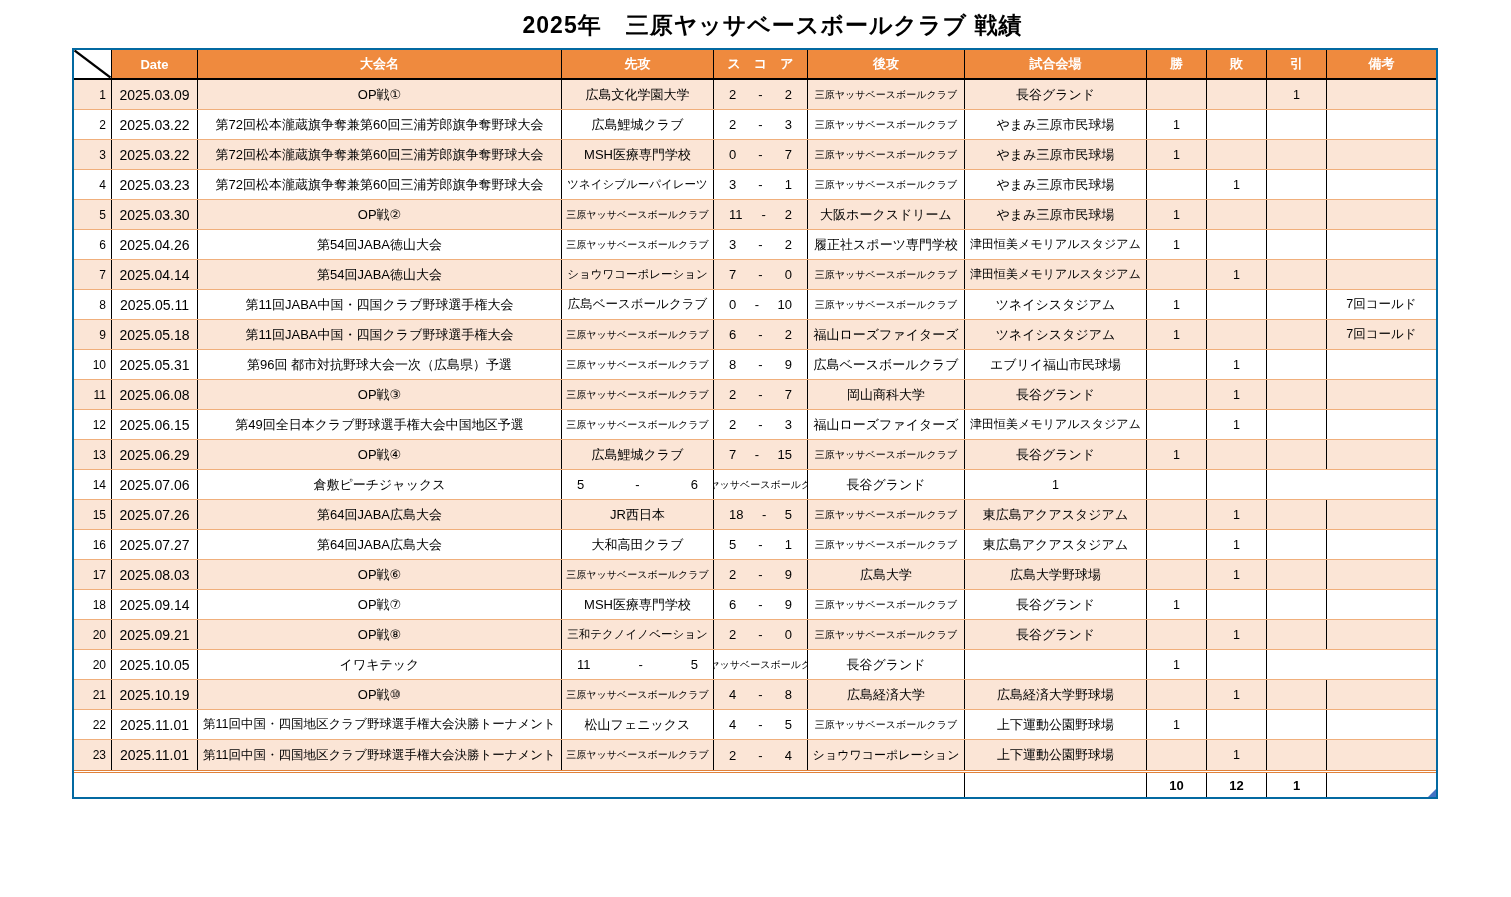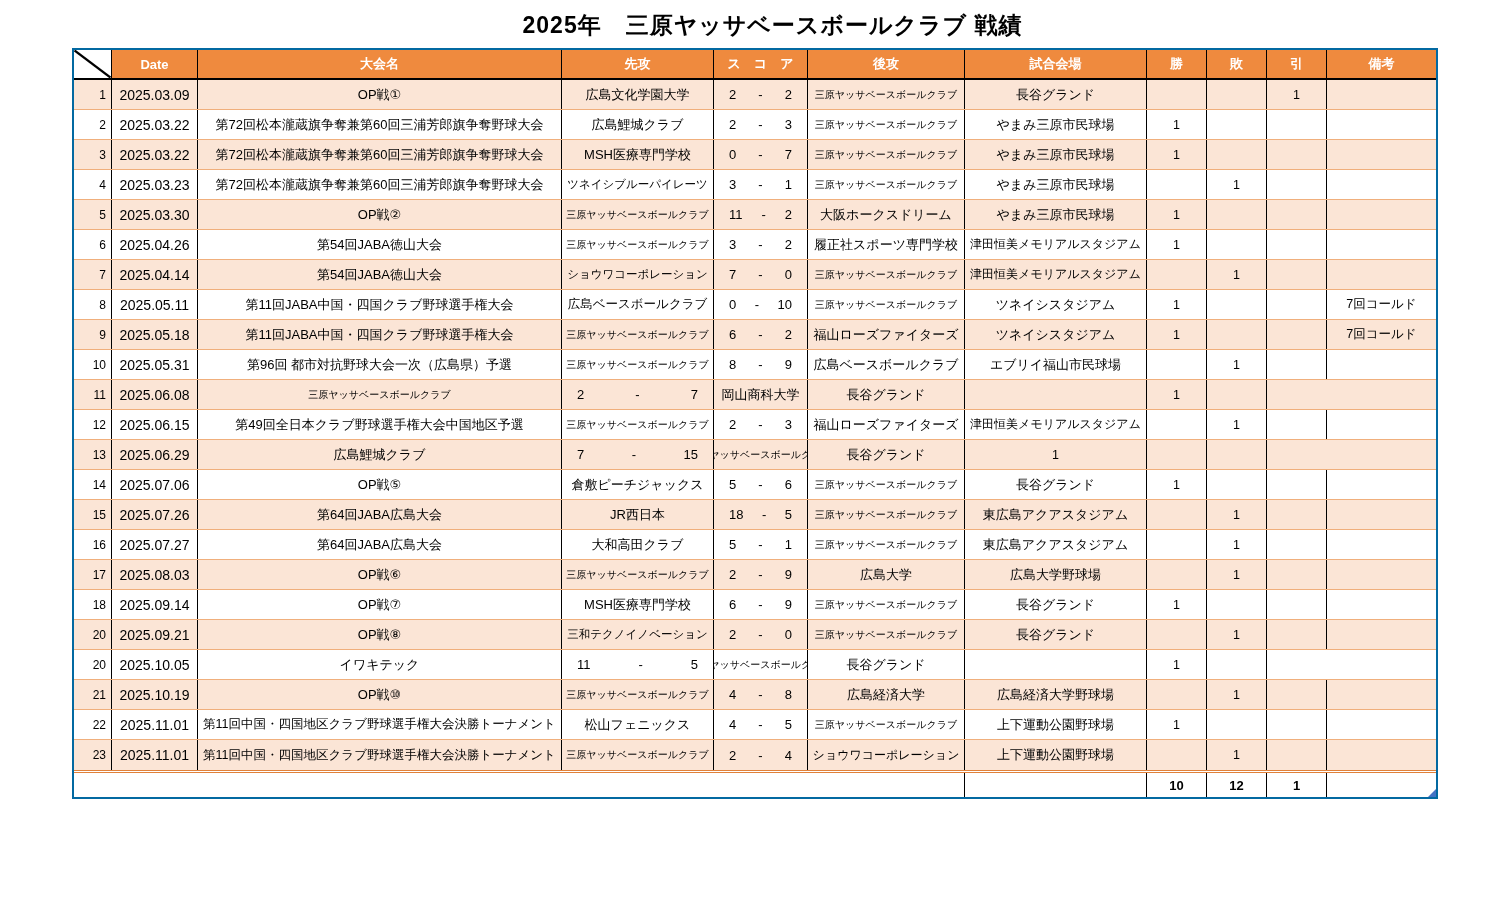--- a/index.html
+++ b/index.html
@@ -264,20 +264,21 @@
     <div class="cell fit">エブリイ福山市民球場</div>
     <div class="cell res"></div>
     <div class="cell res">1</div>
     <div class="cell res"></div>
     <div class="cell res fit"></div>
   </div>
 
   <div class="row odd">
     <div class="cell num">11</div>
     <div class="cell date">2025.06.08</div>
+    <div class="cell fit">OP戦③</div>
     <div class="cell fit" style="font-size: 10px;">三原ヤッサベースボールクラブ</div>
     <div class="cell score">
       <span>2</span>
       <span>-</span>
       <span>7</span>
     </div>
     <div class="cell fit">岡山商科大学</div>
     <div class="cell fit">長谷グランド</div>
     <div class="cell res"></div>
     <div class="cell res">1</div>
@@ -299,38 +300,38 @@
     <div class="cell fit" style="font-size: 12px;">津田恒美メモリアルスタジアム</div>
     <div class="cell res"></div>
     <div class="cell res">1</div>
     <div class="cell res"></div>
     <div class="cell res fit"></div>
   </div>
 
   <div class="row odd">
     <div class="cell num">13</div>
     <div class="cell date">2025.06.29</div>
+    <div class="cell fit">OP戦④</div>
     <div class="cell fit">広島鯉城クラブ</div>
     <div class="cell score">
       <span>7</span>
       <span>-</span>
       <span>15</span>
     </div>
     <div class="cell fit" style="font-size: 10px;">三原ヤッサベースボールクラブ</div>
     <div class="cell fit">長谷グランド</div>
     <div class="cell res">1</div>
     <div class="cell res"></div>
     <div class="cell res"></div>
     <div class="cell res fit"></div>
   </div>
 
   <div class="row even">
     <div class="cell num">14</div>
     <div class="cell date">2025.07.06</div>
-    <div class="cell fit">OP戦⑤</div>
     <div class="cell fit">倉敷ピーチジャックス</div>
     <div class="cell score">
       <span>5</span>
       <span>-</span>
       <span>6</span>
     </div>
     <div class="cell fit" style="font-size: 10px;">三原ヤッサベースボールクラブ</div>
     <div class="cell fit">長谷グランド</div>
     <div class="cell res">1</div>
     <div class="cell res"></div>

